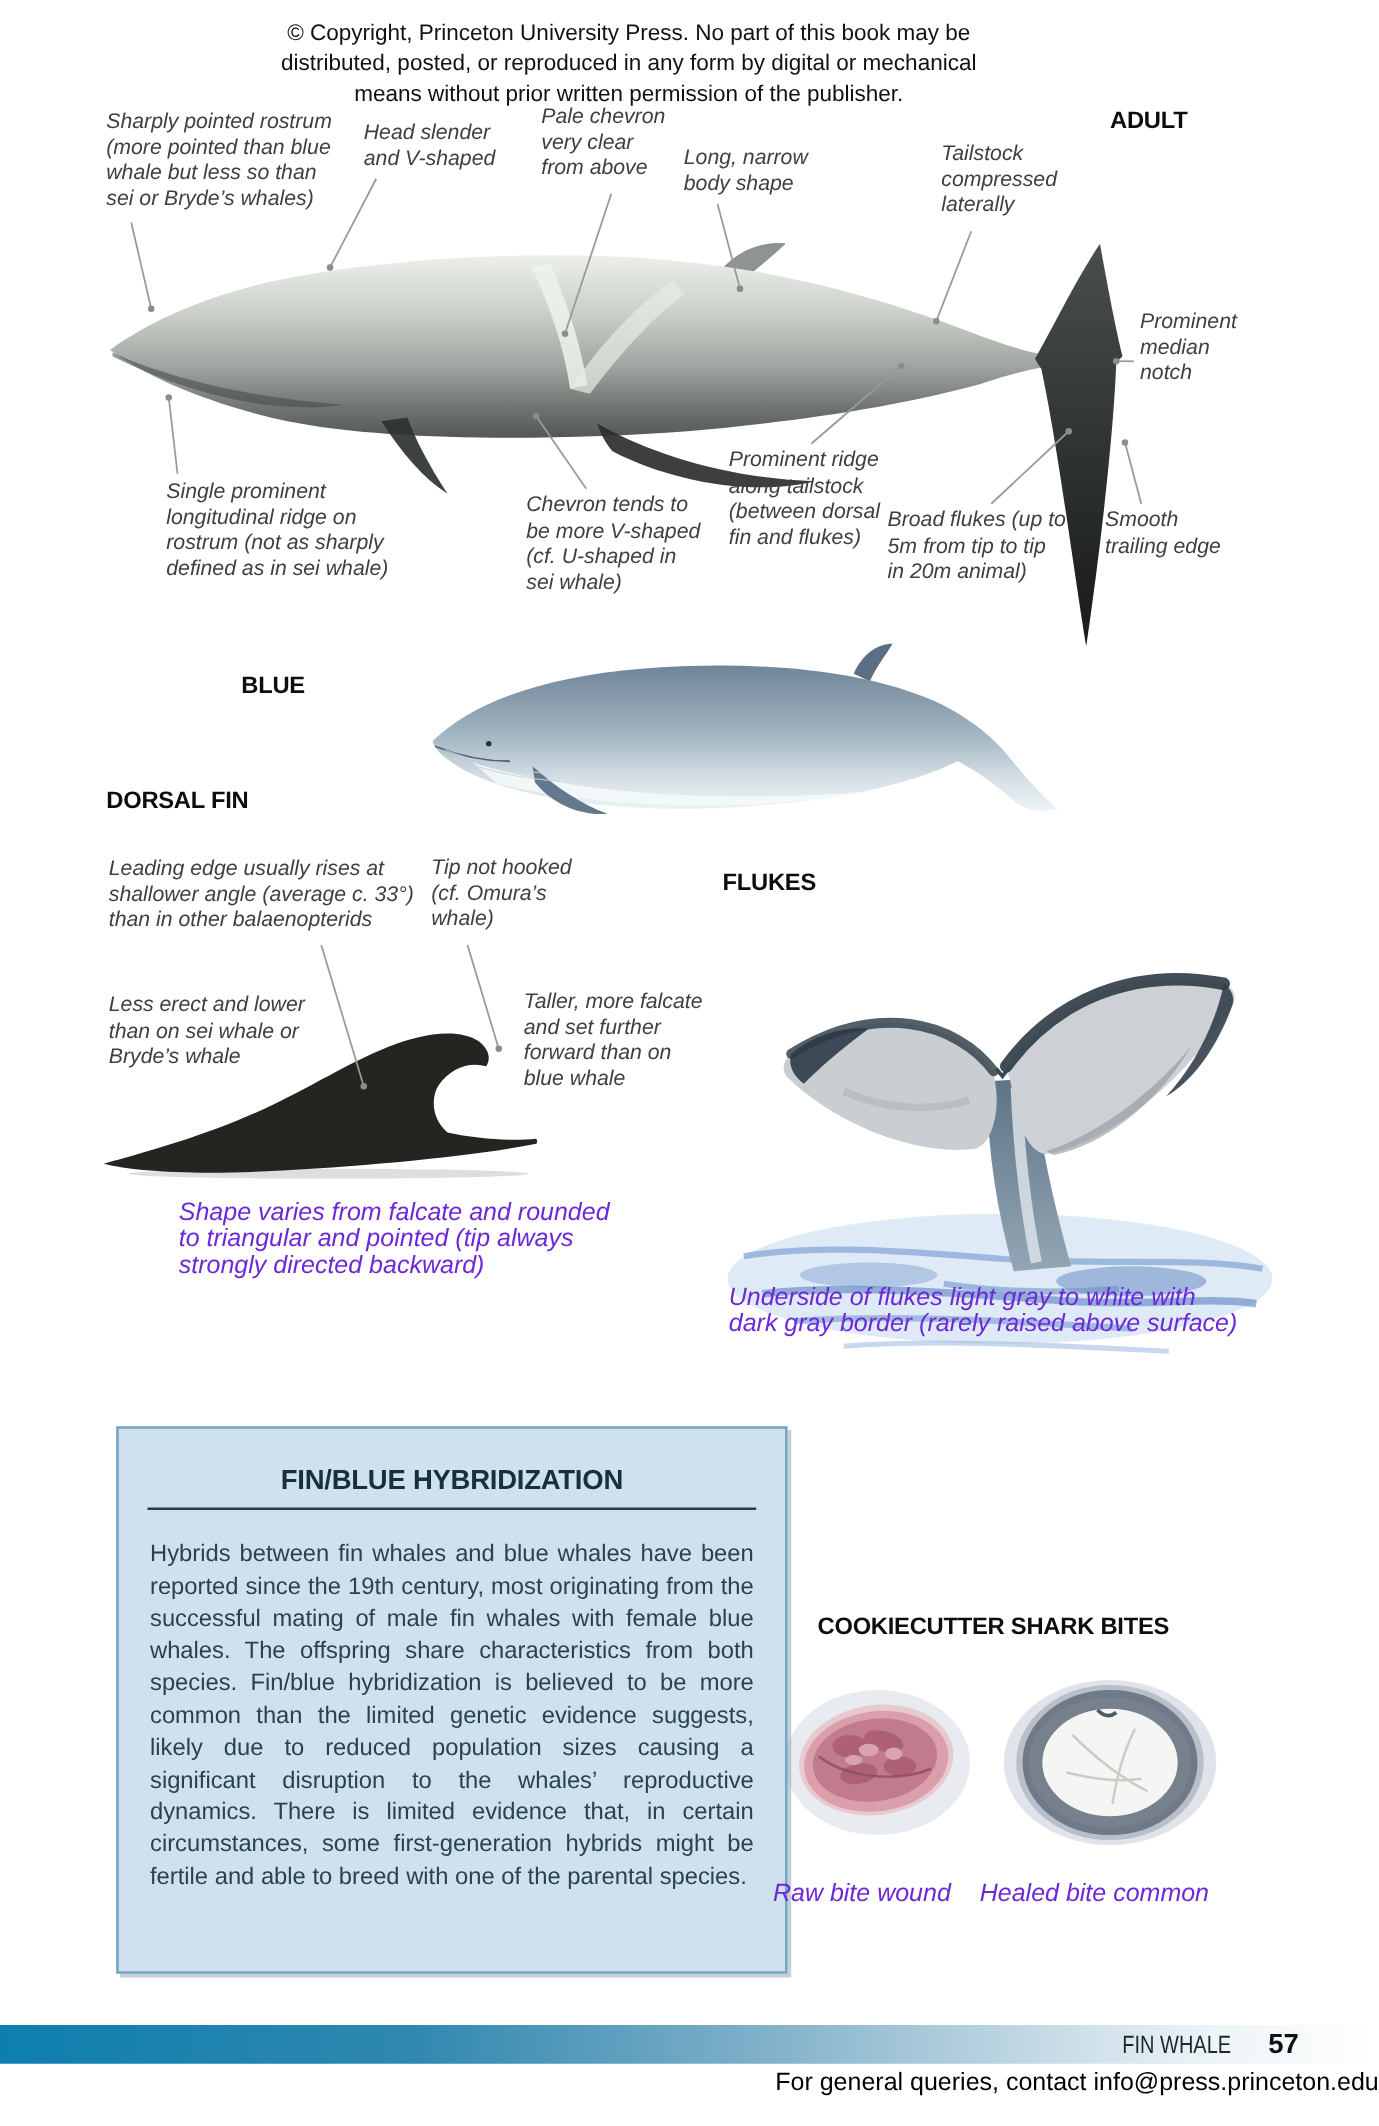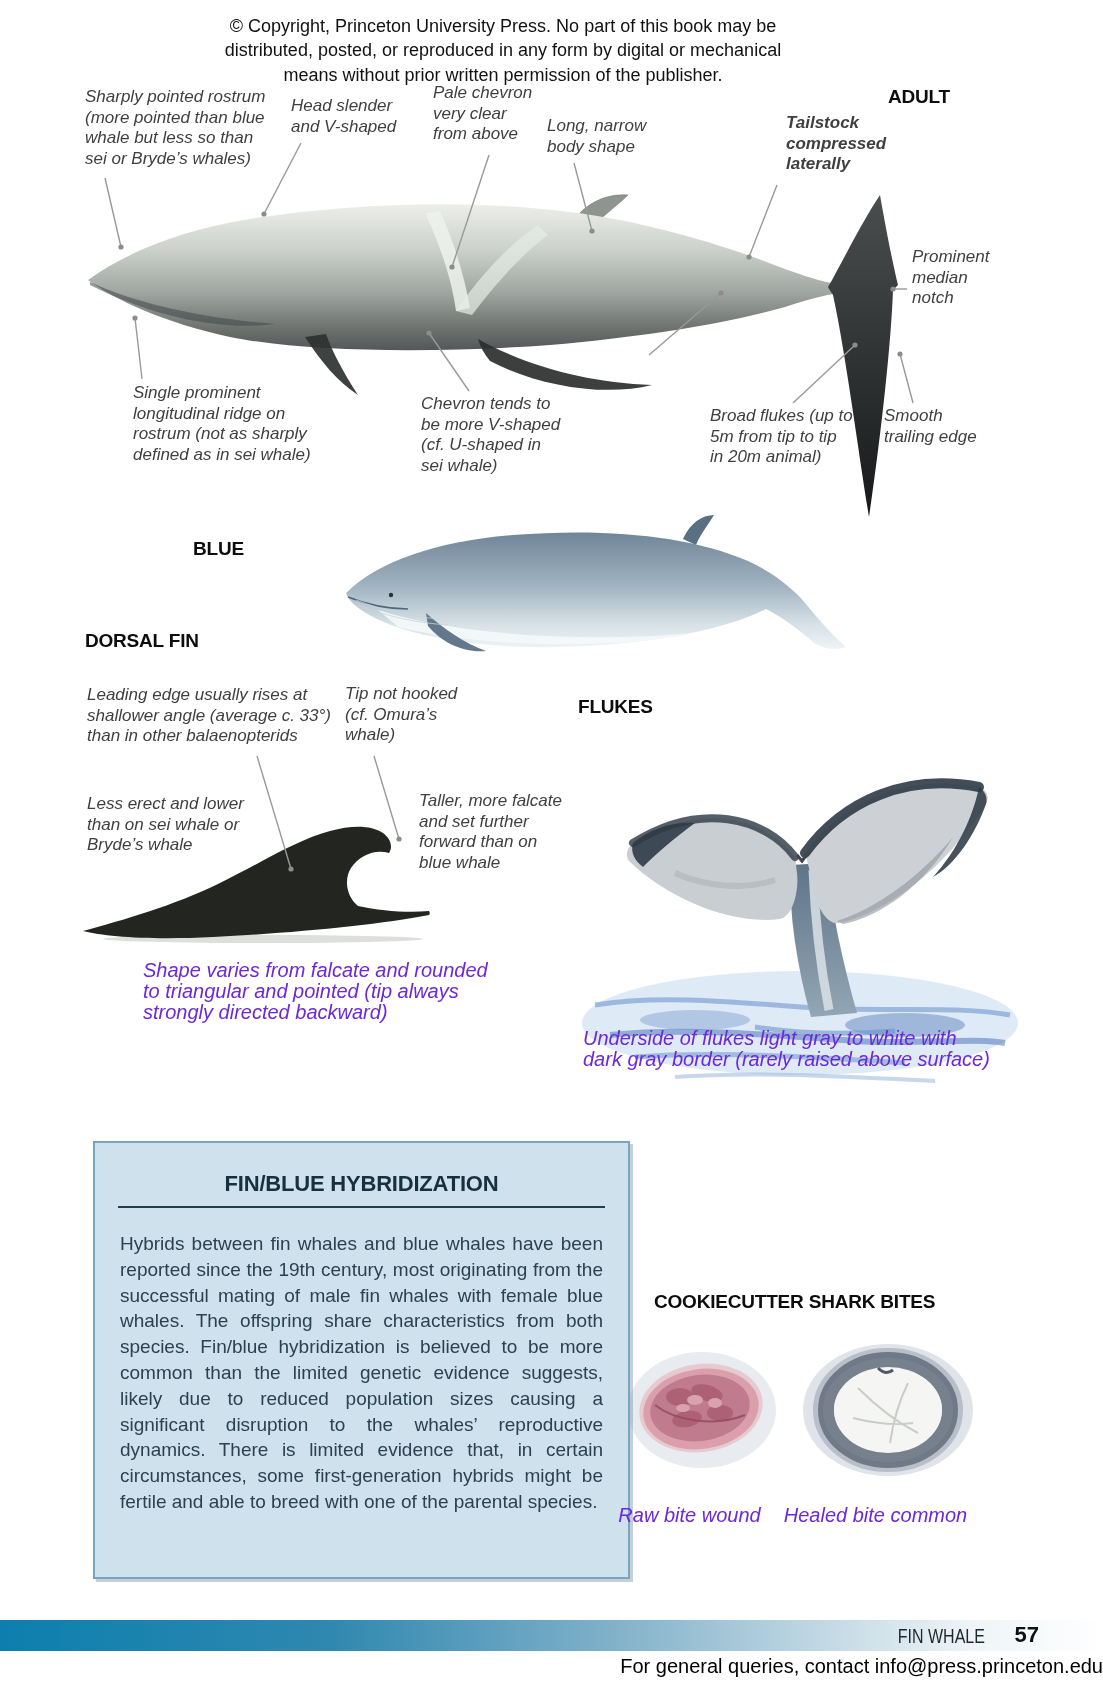--- a/index.html
+++ b/index.html
@@ -209,34 +209,38 @@
 (more pointed than blue
 whale but less so than
 sei or Bryde’s whales)</div>
   <div class="ann" style="left:291px;top:96px;">Head slender
 and V-shaped</div>
   <div class="ann" style="left:433px;top:83px;">Pale chevron
 very clear
 from above</div>
   <div class="ann" style="left:547px;top:116px;">Long, narrow
 body shape</div>
-  <div class="ann" style="left:786px;top:113px;font-weight:bold;">Tailstock
+  <div class="ann" style="left:753px;top:113px;">Tailstock
 compressed
 laterally</div>
   <div class="ann" style="left:912px;top:247px;">Prominent
 median
 notch</div>
   <div class="ann" style="left:133px;top:383px;">Single prominent
 longitudinal ridge on
 rostrum (not as sharply
 defined as in sei whale)</div>
   <div class="ann" style="left:421px;top:394px;">Chevron tends to
 be more V-shaped
 (cf. U-shaped in
 sei whale)</div>
+  <div class="ann" style="left:583px;top:358px;">Prominent ridge
+along tailstock
+(between dorsal
+fin and flukes)</div>
   <div class="ann" style="left:710px;top:406px;">Broad flukes (up to
 5m from tip to tip
 in 20m animal)</div>
   <div class="ann" style="left:884px;top:406px;">Smooth
 trailing edge</div>
 
   <div class="ann" style="left:87px;top:685px;">Leading edge usually rises at
 shallower angle (average c. 33°)
 than in other balaenopterids</div>
   <div class="ann" style="left:345px;top:684px;">Tip not hooked

